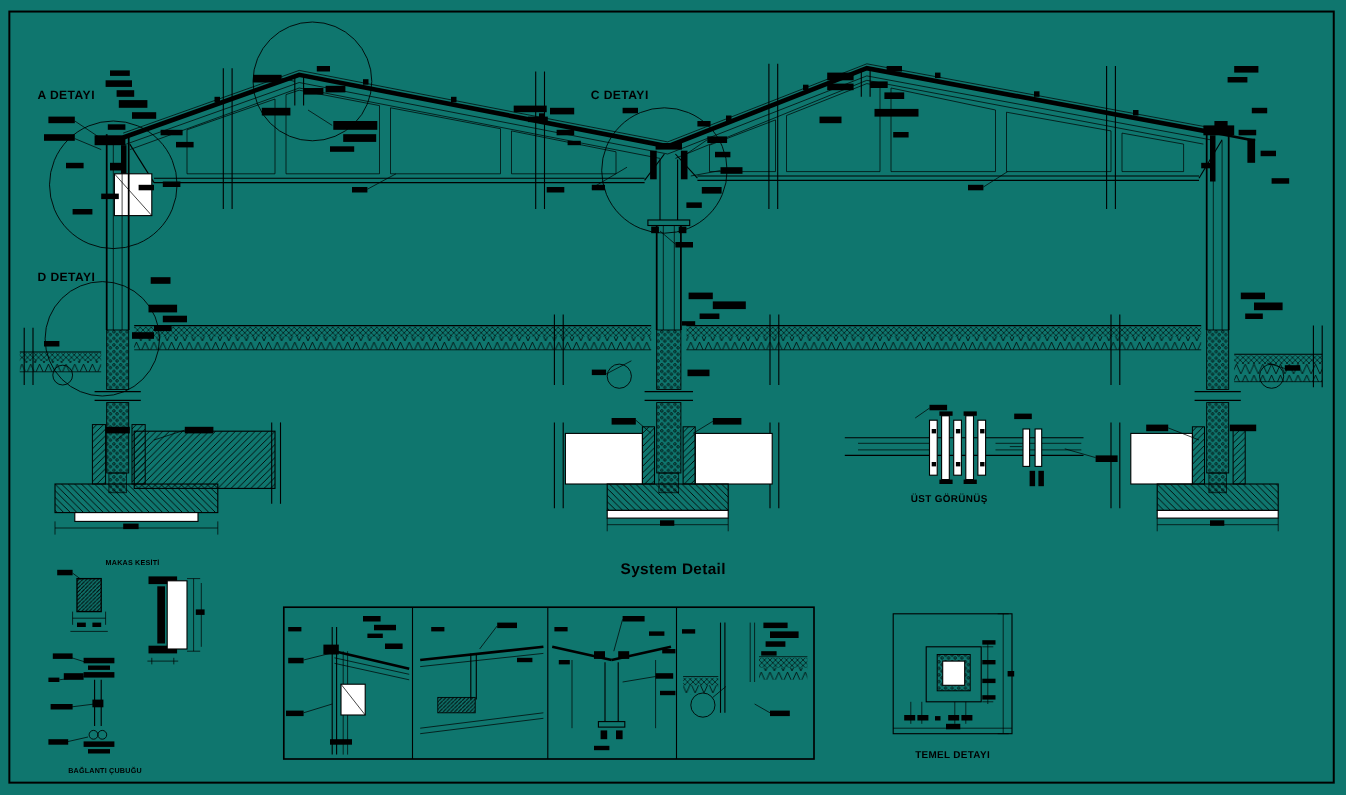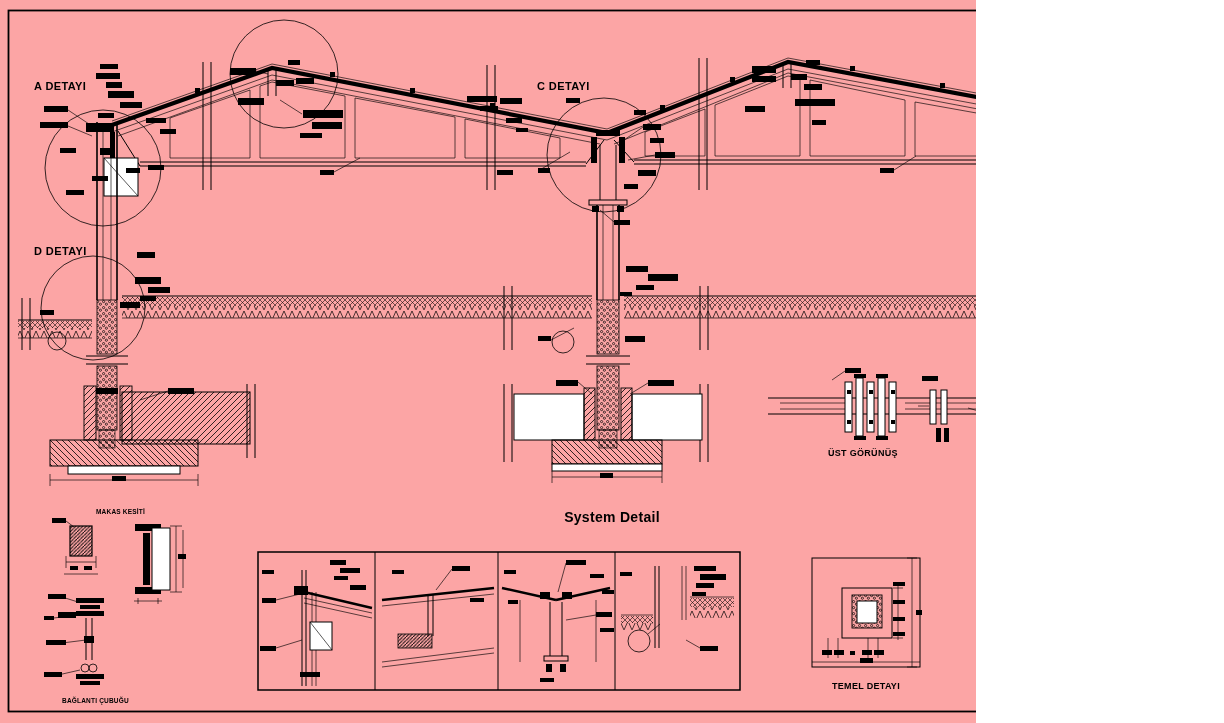--- a/index.html
+++ b/index.html
@@ -1,16 +1,16 @@
 <!DOCTYPE html>
 <html><head>
 <meta charset="utf-8">
 <style>
   html,body{margin:0;padding:0;background:#ffffff;}
-  .canvas{position:relative;width:976px;height:723px;background:#fca5a5;overflow:hidden;
+  .canvas{position:relative;width:1224px;height:723px;background:#0f766e;overflow:hidden;
           font-family:"Liberation Sans",sans-serif;text-align:right;}
   svg{position:absolute;left:0;top:0;}
   .ln   {stroke:#000;fill:none;stroke-width:1;}
   .ln2  {stroke:#000;fill:none;stroke-width:1.6;}
   .thin {stroke:#000;fill:none;stroke-width:0.65;}
   .med  {stroke:#000;fill:none;stroke-width:2.4;}
   .heavy{stroke:#000;fill:none;stroke-width:4.2;}
   .blk  {fill:#000;stroke:none;}
   .wht  {fill:#fff;stroke:#000;stroke-width:1;}
   .circ {fill:none;stroke:#000;stroke-width:0.8;}

